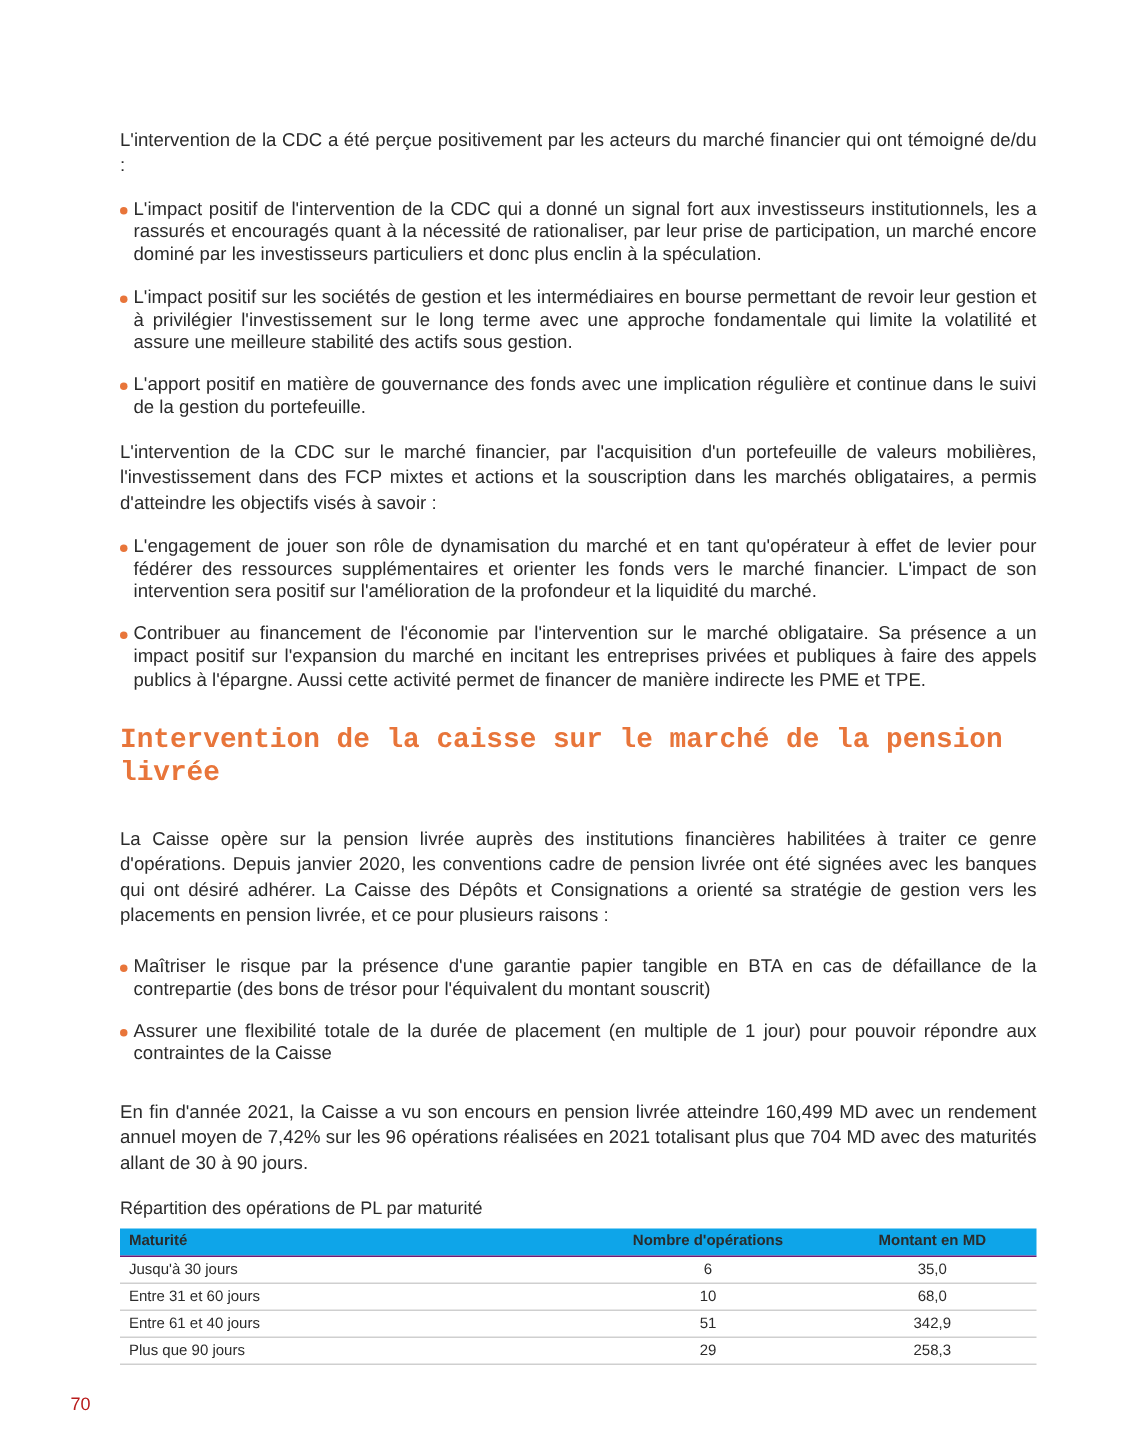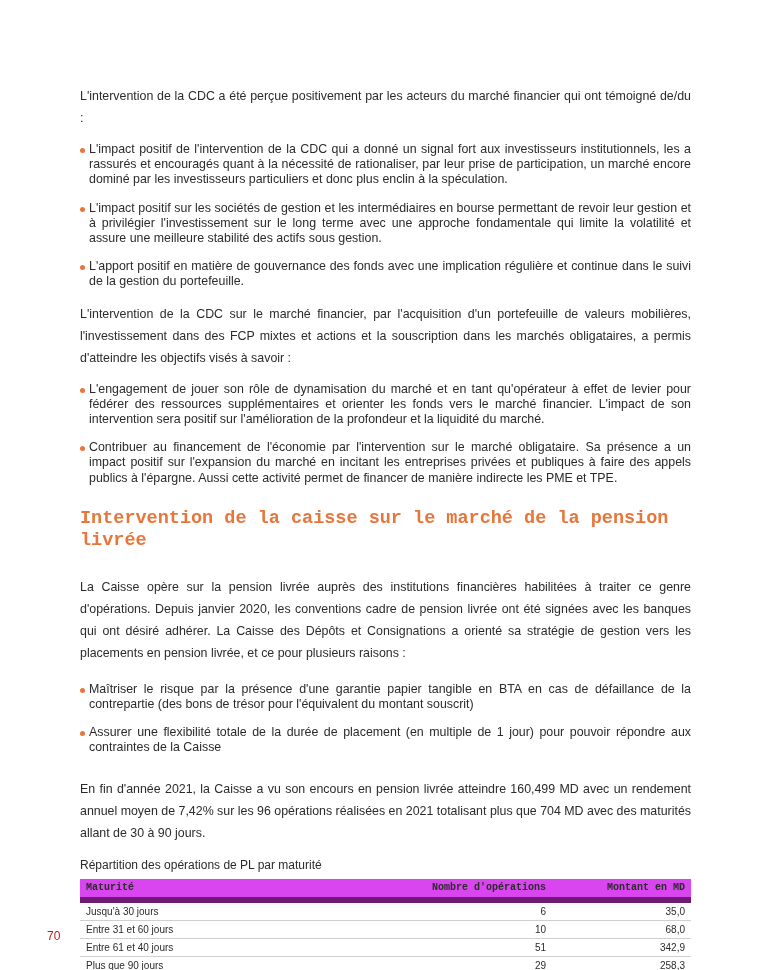--- a/index.html
+++ b/index.html
@@ -1,33 +1,33 @@
 <!DOCTYPE html>
 <html><head>
 <meta charset="utf-8">
 <style>
   html, body { margin: 0; padding: 0; background: #ffffff; }
   body { width: 763px; height: 970px; position: relative; overflow: hidden;
          font-family: "Liberation Sans", "DejaVu Sans", sans-serif; color: #2b2b2b; }
   .page { position: absolute; left: 80px; top: 85px; width: 611px; }
-  p { margin: 0; font-size: 12.4px; line-height: 22px; text-align: justify; }
+  p { margin: 0; font-size: 12.4px; line-height: 17px; text-align: justify; }
   .intro { margin-bottom: 13px; }
   ul { list-style: none; margin: 0; padding: 0; }
   li { position: relative; padding-left: 9px; font-size: 12.4px; line-height: 15.2px;
        text-align: justify; margin-bottom: 13px; }
   li .dot { position: absolute; left: 0; top: 6px; width: 5px; height: 5px;
             border-radius: 50%; background: #e8753a; }
   .section-title { color: #e8753a; font-weight: bold; font-size: 18.5px;
                    line-height: 22px; margin: 22px 0 24px 0; font-family: Liberation Mono, monospace; }
   .table-caption { font-size: 12px; margin: 14px 0 7px 0; }
   table { width: 611px; border-collapse: collapse; font-size: 10px; }
-  th { background: #d946ef; font-weight: bold; text-align: left; padding: 3px 6px 3px 6px;
-       border-bottom: 6px solid #701a75; height: 12px; font-family: Liberation Mono, monospace; }
+  th { background: #0ea5e9; font-weight: bold; text-align: left; padding: 3px 6px 3px 6px;
+       border-bottom: 1px solid #701a75; height: 12px; }
   td { padding: 2px 6px; border-bottom: 1px solid #cfcfcf; height: 13px; }
-  .num { text-align: right; }
+  .num { text-align: center; }
   .c1 { width: 300px; }
   .c2 { width: 148px; }
   .pagenum { position: absolute; left: 47px; top: 929px; font-size: 12px; color: #b91c1c; }
 </style>
 </head>
 <body>
 
 <div class="page">
   <p class="intro">L'intervention de la CDC a été perçue positivement par les acteurs du marché financier qui ont témoigné de/du :</p>
   <ul>

